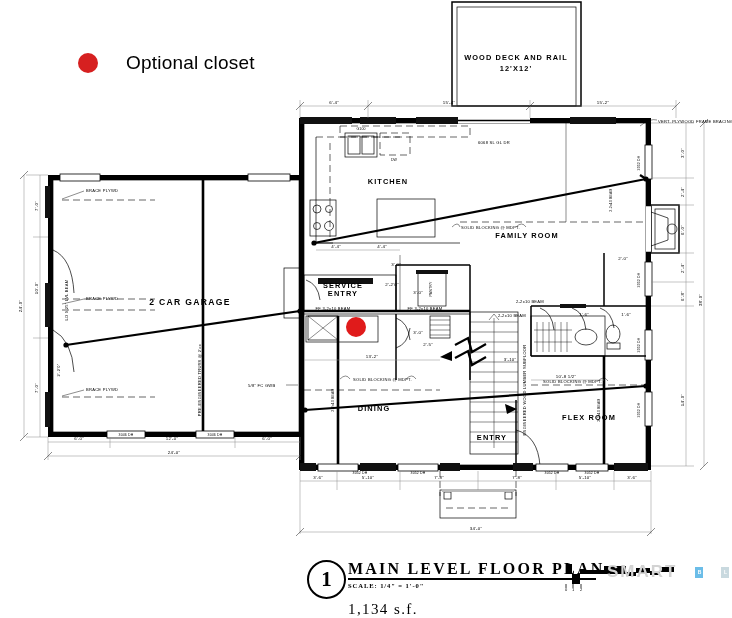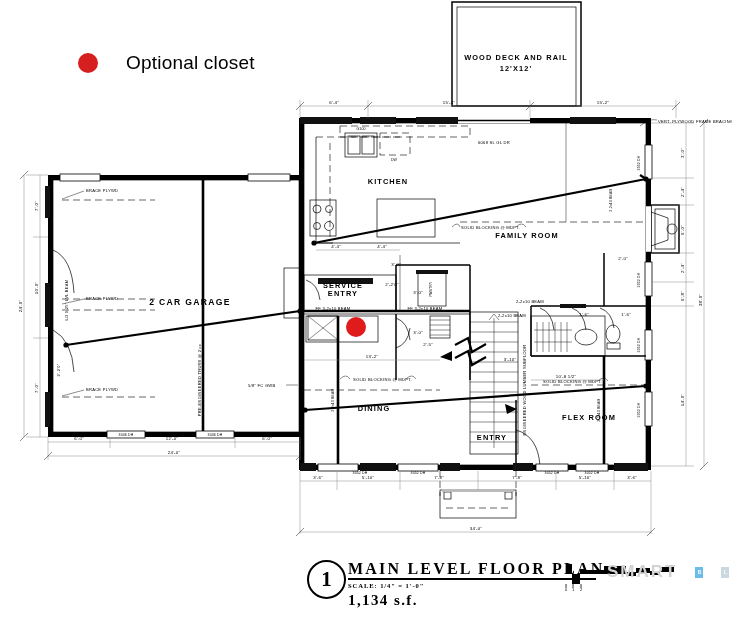--- a/index.html
+++ b/index.html
@@ -36,22 +36,22 @@
   #title{position:absolute;left:307px;top:558px;width:425px;height:58px;}
   #tnum{position:absolute;left:0;top:2px;width:35px;height:35px;border:2px solid #000;
         border-radius:50%;display:flex;align-items:center;justify-content:center;
         font-size:21px;font-family:"Liberation Serif",serif;font-weight:bold;}
   #tmain{position:absolute;left:41px;top:2px;}
   #tmain .ttl{font-family:"Liberation Serif",serif;font-weight:bold;font-size:16px;
               letter-spacing:2.2px;line-height:17px;}
   #tmain .uline{width:248px;height:2px;background:#000;margin-top:1px;}
   #tmain .scl{font-family:"Liberation Serif",serif;font-weight:bold;font-size:6.6px;
               letter-spacing:.9px;margin-top:2px;}
-  #tmain .sf{font-family:"Liberation Serif",serif;font-weight:bold;font-size:15px;
-             letter-spacing:1.4px;margin-top:3px;}
+  #tmain .sf{font-family:"Liberation Serif",serif;font-weight:normal;font-size:15px;
+             letter-spacing:1.4px;margin-top:12px;}
   #sbar{position:absolute;left:257px;top:4px;width:115px;height:30px;}
   #logo{position:absolute;left:300px;top:4px;display:flex;align-items:center;gap:18px;}
   #logo .word{font-size:17px;font-weight:bold;letter-spacing:2px;color:#d3d3d3;
               font-family:"Liberation Sans",sans-serif;}
   #logo .sq{width:8px;height:11px;display:flex;align-items:center;justify-content:center;
             font-size:5px;color:#fff;font-weight:bold;}
 </style>
 </head>
 <body>
 

